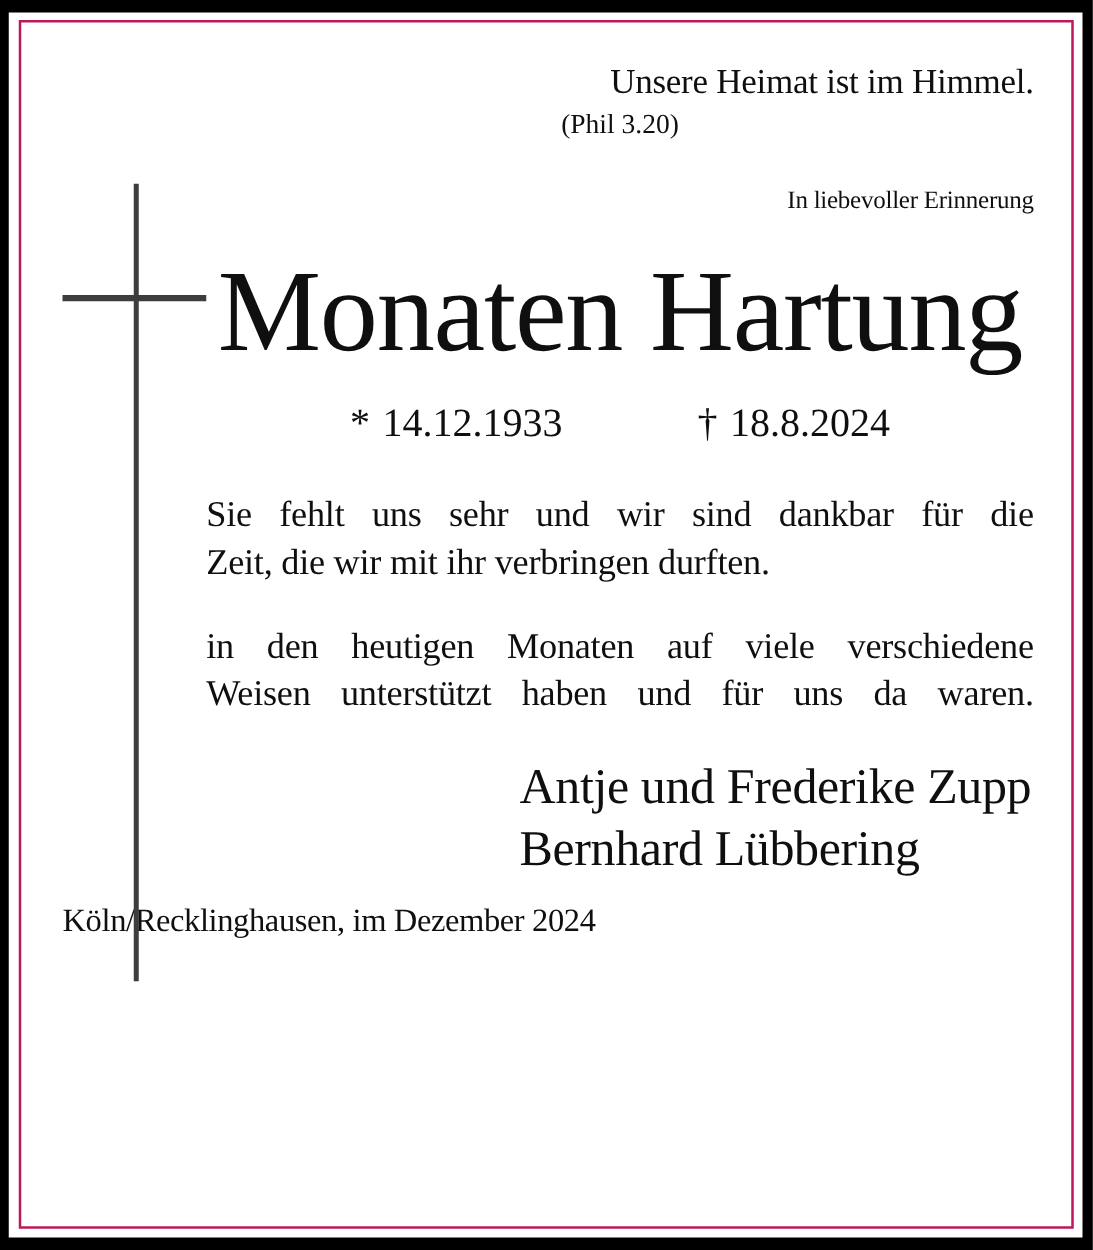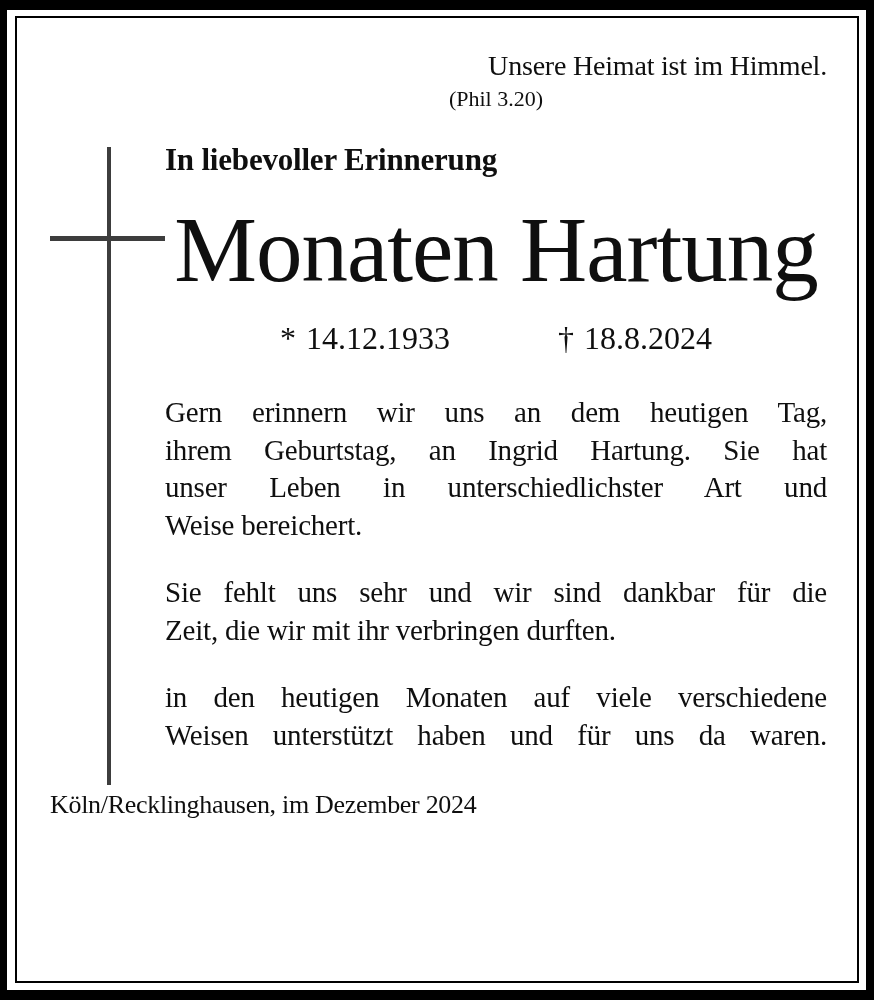--- a/index.html
+++ b/index.html
@@ -20,21 +20,21 @@
   
   .sheet {
     position: absolute;
     left: 7px; right: 8px; top: 10px; bottom: 10px;
     background: #ffffff;
   }
   
   .inner-border {
     position: absolute;
     left: 8px; right: 7px; top: 6px; bottom: 7px;
-    border: 2px solid #000000;
+    border: 2px solid #be185d;
     box-sizing: border-box;
   }
   .content {
     position: absolute;
     left: 2px; right: 2px; top: 2px; bottom: 2px;
     padding: 30px 28px 0 146px;
     box-sizing: border-box;
     color: #0f0f0f;
   }
   .scripture {
@@ -44,26 +44,25 @@
     letter-spacing: -0.2px;
     white-space: nowrap;
   }
   .scripture-ref {
     text-align: center;
     font-size: 22px;
     line-height: 26px;
     margin-top: 4px;
   }
   .intro {
-    text-align: left;
-    font-size: 31px;
+    text-align: right;
+    font-size: 20px;
     line-height: 36px;
     margin-top: 30px;
     letter-spacing: -0.2px;
-    font-weight: bold;
   }
   .deceased {
     text-align: center;
     font-size: 93px;
     line-height: 104px;
     margin-top: 20px;
     letter-spacing: -1px;
     white-space: nowrap;
   }
   .dates {
@@ -143,35 +142,33 @@
           <div>
             <span class="sym">*</span><span>14.12.1933</span>
           </div>
           <div>
             <span class="sym">†</span><span>18.8.2024</span>
           </div>
         </div>
 
         <div class="paras">
           <div class="para">
-            <div class="bline j">Gern erinnern wir uns an dem heutigen Tag,</div>
-            <div class="bline j">ihrem Geburtstag, an Ingrid Hartung. Sie hat</div>
-            <div class="bline j">unser Leben in unterschiedlichster Art und</div>
-            <div class="bline l">Weise bereichert.</div>
-          </div>
-          <div class="para">
             <div class="bline j">Sie fehlt uns sehr und wir sind dankbar für die</div>
             <div class="bline l">Zeit, die wir mit ihr verbringen durften.</div>
           </div>
           <div class="para">
             <div class="bline j">in den heutigen Monaten auf viele verschiedene</div>
             <div class="bline j">Weisen unterstützt haben und für uns da waren.</div>
           </div>
         </div>
 
+        <div class="signatures">
+          <div>Antje und Frederike Zupp</div>
+          <div>Bernhard Lübbering</div>
+        </div>
 
         <div class="place-date">Köln/Recklinghausen, im Dezember 2024</div>
 
       </div>
     </div>
   </div>
 
   <div class="cross">
     <div class="vbar"></div>
     <div class="hbar"></div>

